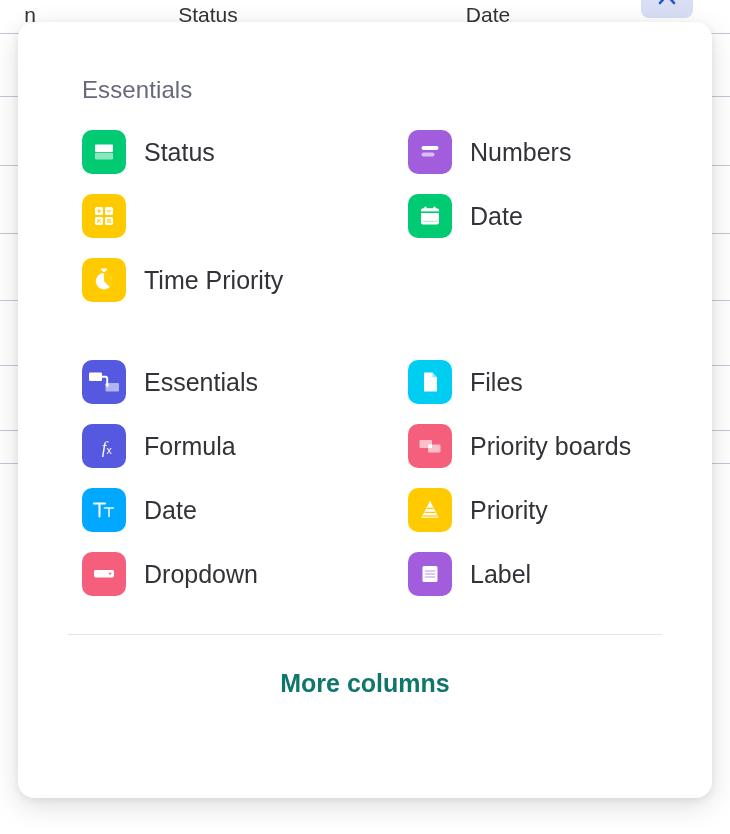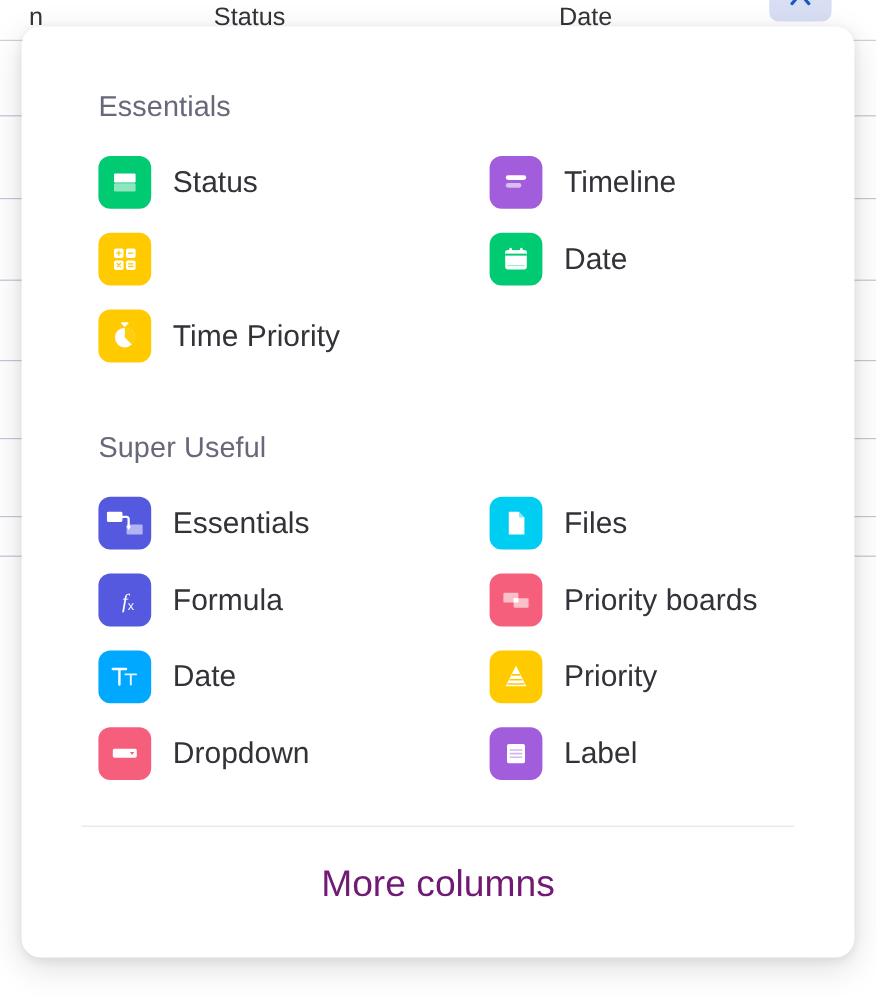--- a/index.html
+++ b/index.html
@@ -132,23 +132,24 @@
     background: #e3e5ed;
     margin: 38px 50px 0 50px;
   }
   .panel-footer {
     height: 96px;
     display: flex;
     align-items: center;
     justify-content: center;
   }
   .more-columns-label {
-    font-size: 31px;
-    color: #701a75;
+    font-size: 25px;
+    color: #0f766e;
     cursor: pointer;
+    font-weight: bold;
   }
 </style>
 </head>
 <body>
 
 <div id="board-background">
 
   <div class="board-row-line" style="top:33px"></div>
   <div class="board-row-line" style="top:96px"></div>
   <div class="board-row-line" style="top:165px"></div>
@@ -195,21 +196,21 @@
           <span class="option-label">Status</span>
         </div>
 
         <div class="column-option">
           <span class="option-icon" style="background:#a25ddc">
             <svg width="28" height="28" viewBox="0 0 28 28">
               <rect x="5.5" y="8" width="17" height="4" rx="2" fill="#ffffff"></rect>
               <rect x="5.5" y="14.4" width="13" height="4" rx="2" fill="#ffffff" opacity="0.6"></rect>
             </svg>
           </span>
-          <span class="option-label">Timeline</span>
+          <span class="option-label">Numbers</span>
         </div>
 
 
         <div class="column-option">
           <span class="option-icon" style="background:#ffcb00">
             <svg width="28" height="28" viewBox="0 0 28 28">
               <rect x="5" y="5" width="8" height="8" rx="1.6" fill="#ffffff"></rect>
               <rect x="15" y="5" width="8" height="8" rx="1.6" fill="#ffffff"></rect>
               <rect x="5" y="15" width="8" height="8" rx="1.6" fill="#ffffff"></rect>
               <rect x="15" y="15" width="8" height="8" rx="1.6" fill="#ffffff"></rect>
@@ -244,21 +245,20 @@
               <rect x="10.9" y="2.6" width="6.2" height="1.8" rx="0.9" fill="#ffffff"></rect>
             </svg>
           </span>
           <span class="option-label">Time Priority</span>
         </div>
 
       </div>
     </div>
 
     <div class="section" id="section-super-useful">
-      <div class="section-title">Super Useful</div>
 
       <div class="section-grid">
 
         <div class="column-option">
           <span class="option-icon" style="background:#5559df">
             <svg width="30" height="30" viewBox="0 0 30 30">
               <rect x="0" y="5.5" width="13" height="8.5" rx="1.2" fill="#ffffff"></rect>
               <rect x="16.5" y="16" width="13.5" height="8.5" rx="1.2" fill="#ffffff" opacity="0.55"></rect>
               <path d="M13 9.8 h3.6 a1.6 1.6 0 0 1 1.6 1.6 V18" stroke="#ffffff" stroke-width="1.9" fill="none" stroke-linecap="round"></path>
               <path d="M18.2 20.6 l-2 -3 h4 z" fill="#ffffff"></path>

